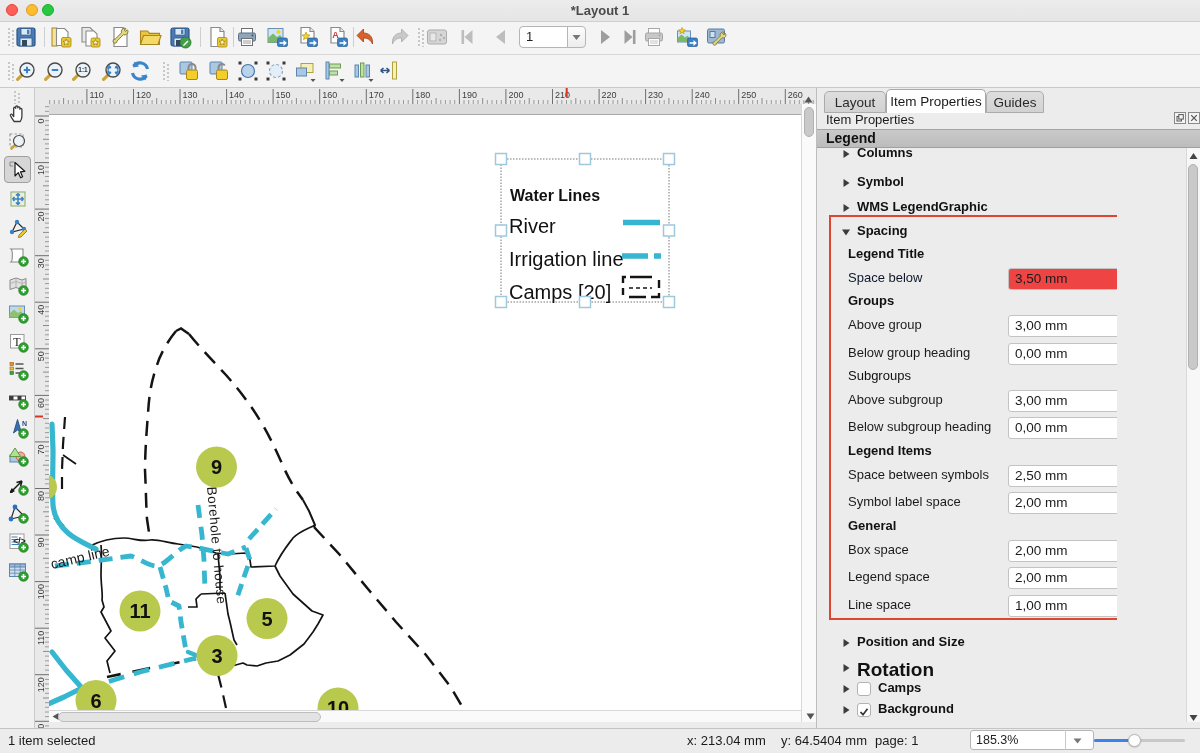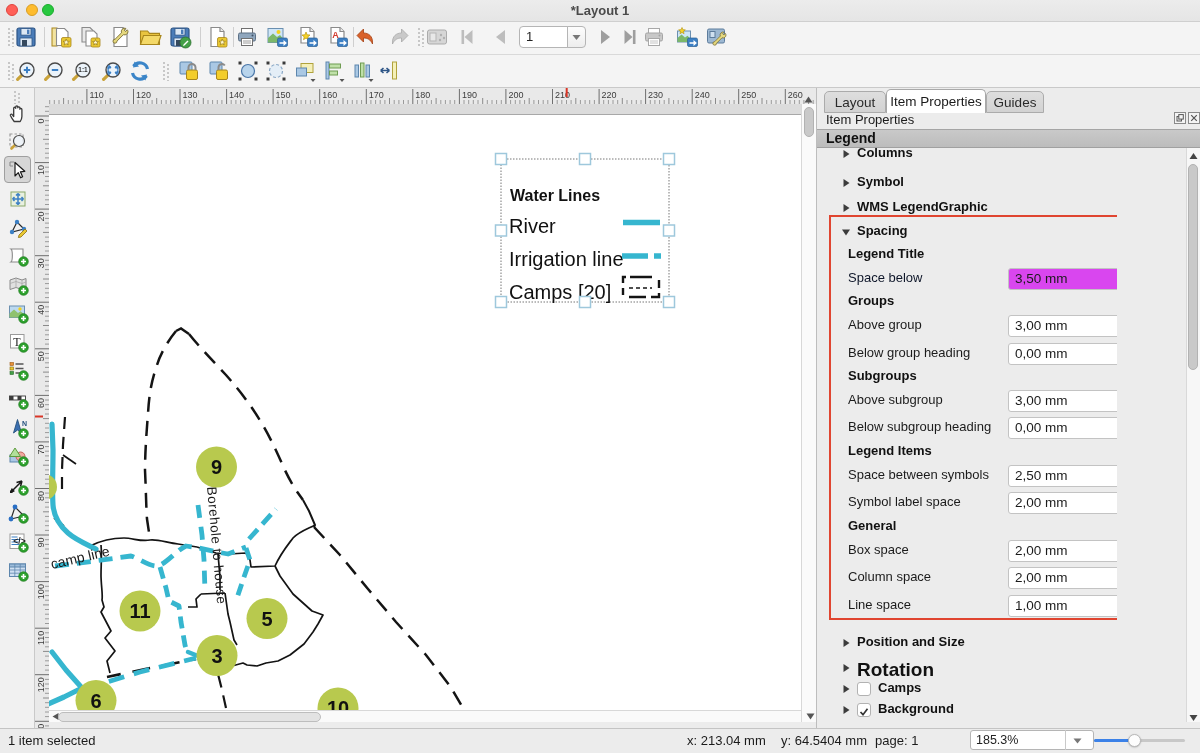--- a/index.html
+++ b/index.html
@@ -814,21 +814,21 @@
           <path d="M2.5,1 L2.5,9 L8.5,5 Z" fill="#3c3c3c"></path>
         </svg>
         <div style="position:absolute;left:857px;top:199px;font-size:13px;font-weight:bold;color:#111">WMS LegendGraphic</div>
         <div style="position:absolute;left:829px;top:215px;width:348px;height:405px;border:2px solid #e04530;box-sizing:border-box"></div>
         <svg width="10" height="10" viewBox="0 0 10 10" style="position:absolute;left:841px;top:227px">
           <path d="M1,2.5 L9,2.5 L5,8.5 Z" fill="#3c3c3c"></path>
         </svg>
         <div style="position:absolute;left:857px;top:223px;font-size:13px;font-weight:bold;color:#111">Spacing</div>
         <div style="position:absolute;left:848px;top:246px;font-size:13px;font-weight:bold;color:#111">Legend Title</div>
         <div style="position:absolute;left:848px;top:270px;font-size:13px;color:#0f172a">Space below</div>
-        <div style="position:absolute;left:1008px;top:268px;width:142px;height:22px;background:#d946ef;border:1px solid #c3c3c3;border-radius:3px;box-sizing:border-box">
+        <div style="position:absolute;left:1008px;top:268px;width:142px;height:22px;background:#ef4444;border:1px solid #c3c3c3;border-radius:3px;box-sizing:border-box">
           <div style="position:absolute;left:6px;top:2px;font-size:13.5px;color:#1b1b1b">3,50 mm</div>
           <svg style="position:absolute;right:4px;top:4px" width="17" height="12" viewBox="0 0 17 12">
             <path d="M5,0.5 H15 a1.5,1.5 0 0 1 1.5,1.5 V10 a1.5,1.5 0 0 1 -1.5,1.5 H5 L0.5,6 Z" fill="#a6a6a6"></path>
             <path d="M7.5,3.5 l5,5 M12.5,3.5 l-5,5" stroke="#fff" stroke-width="1.5"></path>
           </svg>
         </div>
         <div style="position:absolute;left:1152px;top:268px;width:13px;height:21px;background:#fff;border:1px solid #c3c3c3;border-radius:3px;box-sizing:border-box"><svg width="11" height="19" viewBox="0 0 11 19">
             <path d="M5.5,3.5 L8.7,8 H2.3 Z" fill="#444"></path>
             <path d="M5.5,15.5 L8.7,11 H2.3 Z" fill="#444"></path>
           </svg></div>
@@ -846,21 +846,21 @@
             <path d="M5.5,15.5 L8.7,11 H2.3 Z" fill="#444"></path>
           </svg></div>
         <div style="position:absolute;left:848px;top:345px;font-size:13px;color:#1b1b1b">Below group heading</div>
         <div style="position:absolute;left:1008px;top:343px;width:142px;height:22px;background:#fff;border:1px solid #c3c3c3;border-radius:3px;box-sizing:border-box">
           <div style="position:absolute;left:6px;top:2px;font-size:13.5px;color:#1b1b1b">0,00 mm</div>
         </div>
         <div style="position:absolute;left:1152px;top:343px;width:13px;height:21px;background:#fff;border:1px solid #c3c3c3;border-radius:3px;box-sizing:border-box"><svg width="11" height="19" viewBox="0 0 11 19">
             <path d="M5.5,3.5 L8.7,8 H2.3 Z" fill="#8a8a8a"></path>
             <path d="M5.5,15.5 L8.7,11 H2.3 Z" fill="#8a8a8a"></path>
           </svg></div>
-        <div style="position:absolute;left:848px;top:368px;font-size:13px;font-weight:bold;color:#111">Subgroups</div>
+        <div style="position:absolute;left:848px;top:368px;font-size:13px;font-weight:normal;color:#111">Subgroups</div>
         <div style="position:absolute;left:848px;top:392px;font-size:13px;color:#1b1b1b">Above subgroup</div>
         <div style="position:absolute;left:1008px;top:390px;width:142px;height:22px;background:#fff;border:1px solid #c3c3c3;border-radius:3px;box-sizing:border-box">
           <div style="position:absolute;left:6px;top:2px;font-size:13.5px;color:#1b1b1b">3,00 mm</div>
           <svg style="position:absolute;right:4px;top:4px" width="17" height="12" viewBox="0 0 17 12">
             <path d="M5,0.5 H15 a1.5,1.5 0 0 1 1.5,1.5 V10 a1.5,1.5 0 0 1 -1.5,1.5 H5 L0.5,6 Z" fill="#a6a6a6"></path>
             <path d="M7.5,3.5 l5,5 M12.5,3.5 l-5,5" stroke="#fff" stroke-width="1.5"></path>
           </svg>
         </div>
         <div style="position:absolute;left:1152px;top:390px;width:13px;height:21px;background:#fff;border:1px solid #c3c3c3;border-radius:3px;box-sizing:border-box"><svg width="11" height="19" viewBox="0 0 11 19">
             <path d="M5.5,3.5 L8.7,8 H2.3 Z" fill="#444"></path>
@@ -905,21 +905,21 @@
           <div style="position:absolute;left:6px;top:2px;font-size:13.5px;color:#1b1b1b">2,00 mm</div>
           <svg style="position:absolute;right:4px;top:4px" width="17" height="12" viewBox="0 0 17 12">
             <path d="M5,0.5 H15 a1.5,1.5 0 0 1 1.5,1.5 V10 a1.5,1.5 0 0 1 -1.5,1.5 H5 L0.5,6 Z" fill="#a6a6a6"></path>
             <path d="M7.5,3.5 l5,5 M12.5,3.5 l-5,5" stroke="#fff" stroke-width="1.5"></path>
           </svg>
         </div>
         <div style="position:absolute;left:1152px;top:540px;width:13px;height:21px;background:#fff;border:1px solid #c3c3c3;border-radius:3px;box-sizing:border-box"><svg width="11" height="19" viewBox="0 0 11 19">
             <path d="M5.5,3.5 L8.7,8 H2.3 Z" fill="#444"></path>
             <path d="M5.5,15.5 L8.7,11 H2.3 Z" fill="#444"></path>
           </svg></div>
-        <div style="position:absolute;left:848px;top:569px;font-size:13px;color:#1b1b1b">Column space</div>
+        <div style="position:absolute;left:848px;top:569px;font-size:13px;color:#1b1b1b">Legend space</div>
         <div style="position:absolute;left:1008px;top:567px;width:142px;height:22px;background:#fff;border:1px solid #c3c3c3;border-radius:3px;box-sizing:border-box">
           <div style="position:absolute;left:6px;top:2px;font-size:13.5px;color:#1b1b1b">2,00 mm</div>
           <svg style="position:absolute;right:4px;top:4px" width="17" height="12" viewBox="0 0 17 12">
             <path d="M5,0.5 H15 a1.5,1.5 0 0 1 1.5,1.5 V10 a1.5,1.5 0 0 1 -1.5,1.5 H5 L0.5,6 Z" fill="#a6a6a6"></path>
             <path d="M7.5,3.5 l5,5 M12.5,3.5 l-5,5" stroke="#fff" stroke-width="1.5"></path>
           </svg>
         </div>
         <div style="position:absolute;left:1152px;top:567px;width:13px;height:21px;background:#fff;border:1px solid #c3c3c3;border-radius:3px;box-sizing:border-box"><svg width="11" height="19" viewBox="0 0 11 19">
             <path d="M5.5,3.5 L8.7,8 H2.3 Z" fill="#444"></path>
             <path d="M5.5,15.5 L8.7,11 H2.3 Z" fill="#444"></path>

